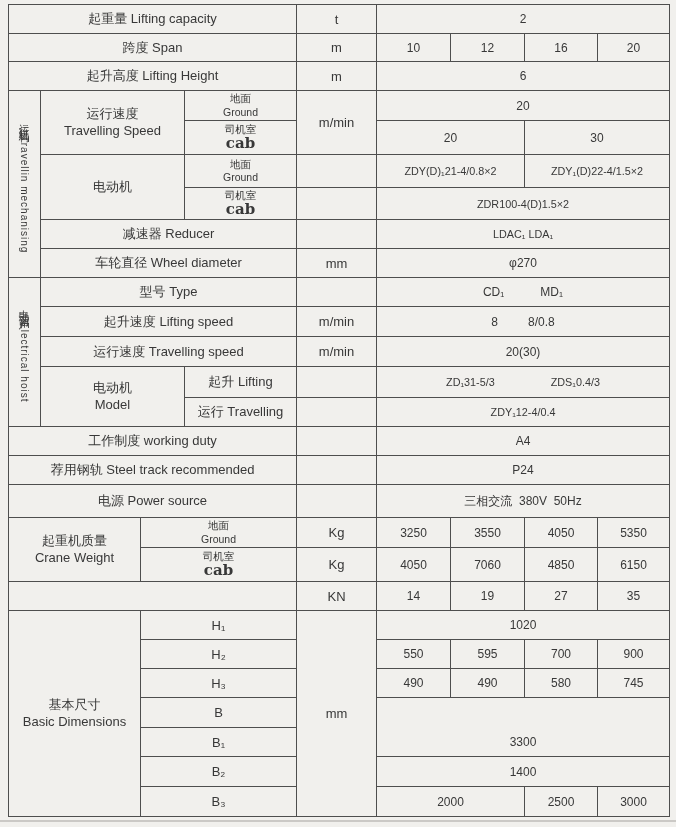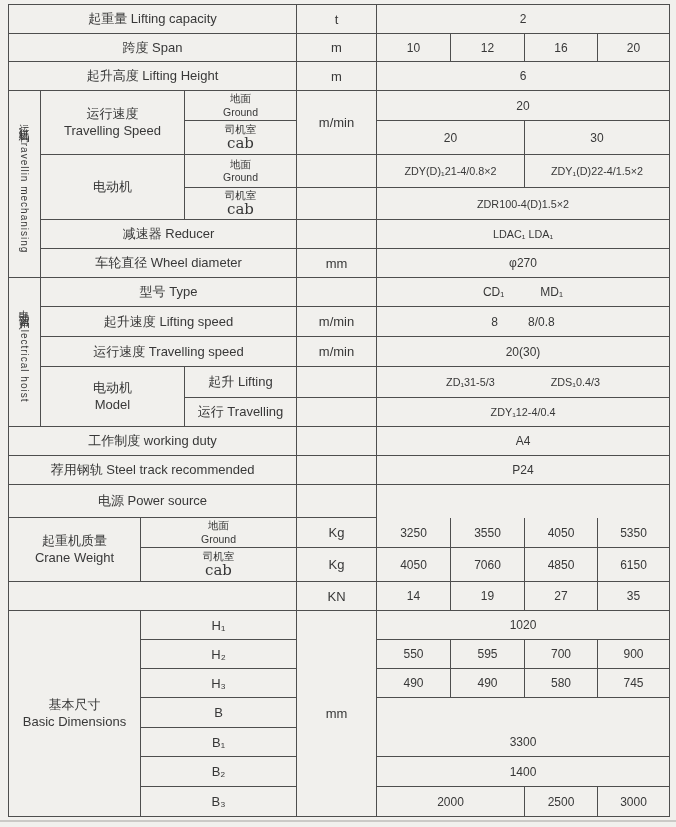--- a/index.html
+++ b/index.html
@@ -31,21 +31,21 @@
     overflow:hidden;
   }
   .nr{border-right:none;}
   .nb{border-bottom:none;}
   .lbl{font-size:13px;white-space:pre;text-align:center;}
   .val{font-size:12px;white-space:pre;}
   .sm{font-size:10.8px;}
   .two{flex-direction:column;line-height:1.25;}
   .two span{display:block;}
   .sub2{font-size:10.5px;}
-  .cabtxt{font-family:"DejaVu Serif","Liberation Serif",serif;font-size:15px;line-height:1.05;}
+  .cabtxt{font-family:"DejaVu Serif","Liberation Serif",serif;font-size:15px;line-height:1.05;font-weight:bold;}
   .pair{gap:36px;}
   .g30{gap:30px;}
   .g56{gap:56px;}
   .vert{
     writing-mode:vertical-lr;text-orientation:mixed;
     font-size:10px;gap:9px;
   }
   .vert .zh{letter-spacing:3px;font-size:10.5px;}
   .vert .en{letter-spacing:1px;}
   .leftpos{justify-content:flex-start;}
@@ -158,20 +158,21 @@
   <div class="c lbl" style="grid-area:15/1/16/5">工作制度 working duty</div>
   <div class="c" style="grid-area:15/5/16/6"></div>
   <div class="c val nr" style="grid-area:15/6/16/10">A4</div>
 
   <div class="c lbl" style="grid-area:16/1/17/5">荐用钢轨 Steel track recommended</div>
   <div class="c" style="grid-area:16/5/17/6"></div>
   <div class="c val nr" style="grid-area:16/6/17/10">P24</div>
 
   <div class="c lbl" style="grid-area:17/1/18/5">电源 Power source</div>
   <div class="c" style="grid-area:17/5/18/6"></div>
+  <div class="c val nr" style="grid-area:17/6/18/10">三相交流  380V  50Hz</div>
 
   <div class="c two lbl" style="grid-area:18/1/20/3">
     <span>起重机质量</span>
     <span>Crane Weight</span>
   </div>
   <div class="c two sub2" style="grid-area:18/3/19/5">
     <span>地面</span>
     <span>Ground</span>
   </div>
   <div class="c lbl" style="grid-area:18/5/19/6">Kg</div>

